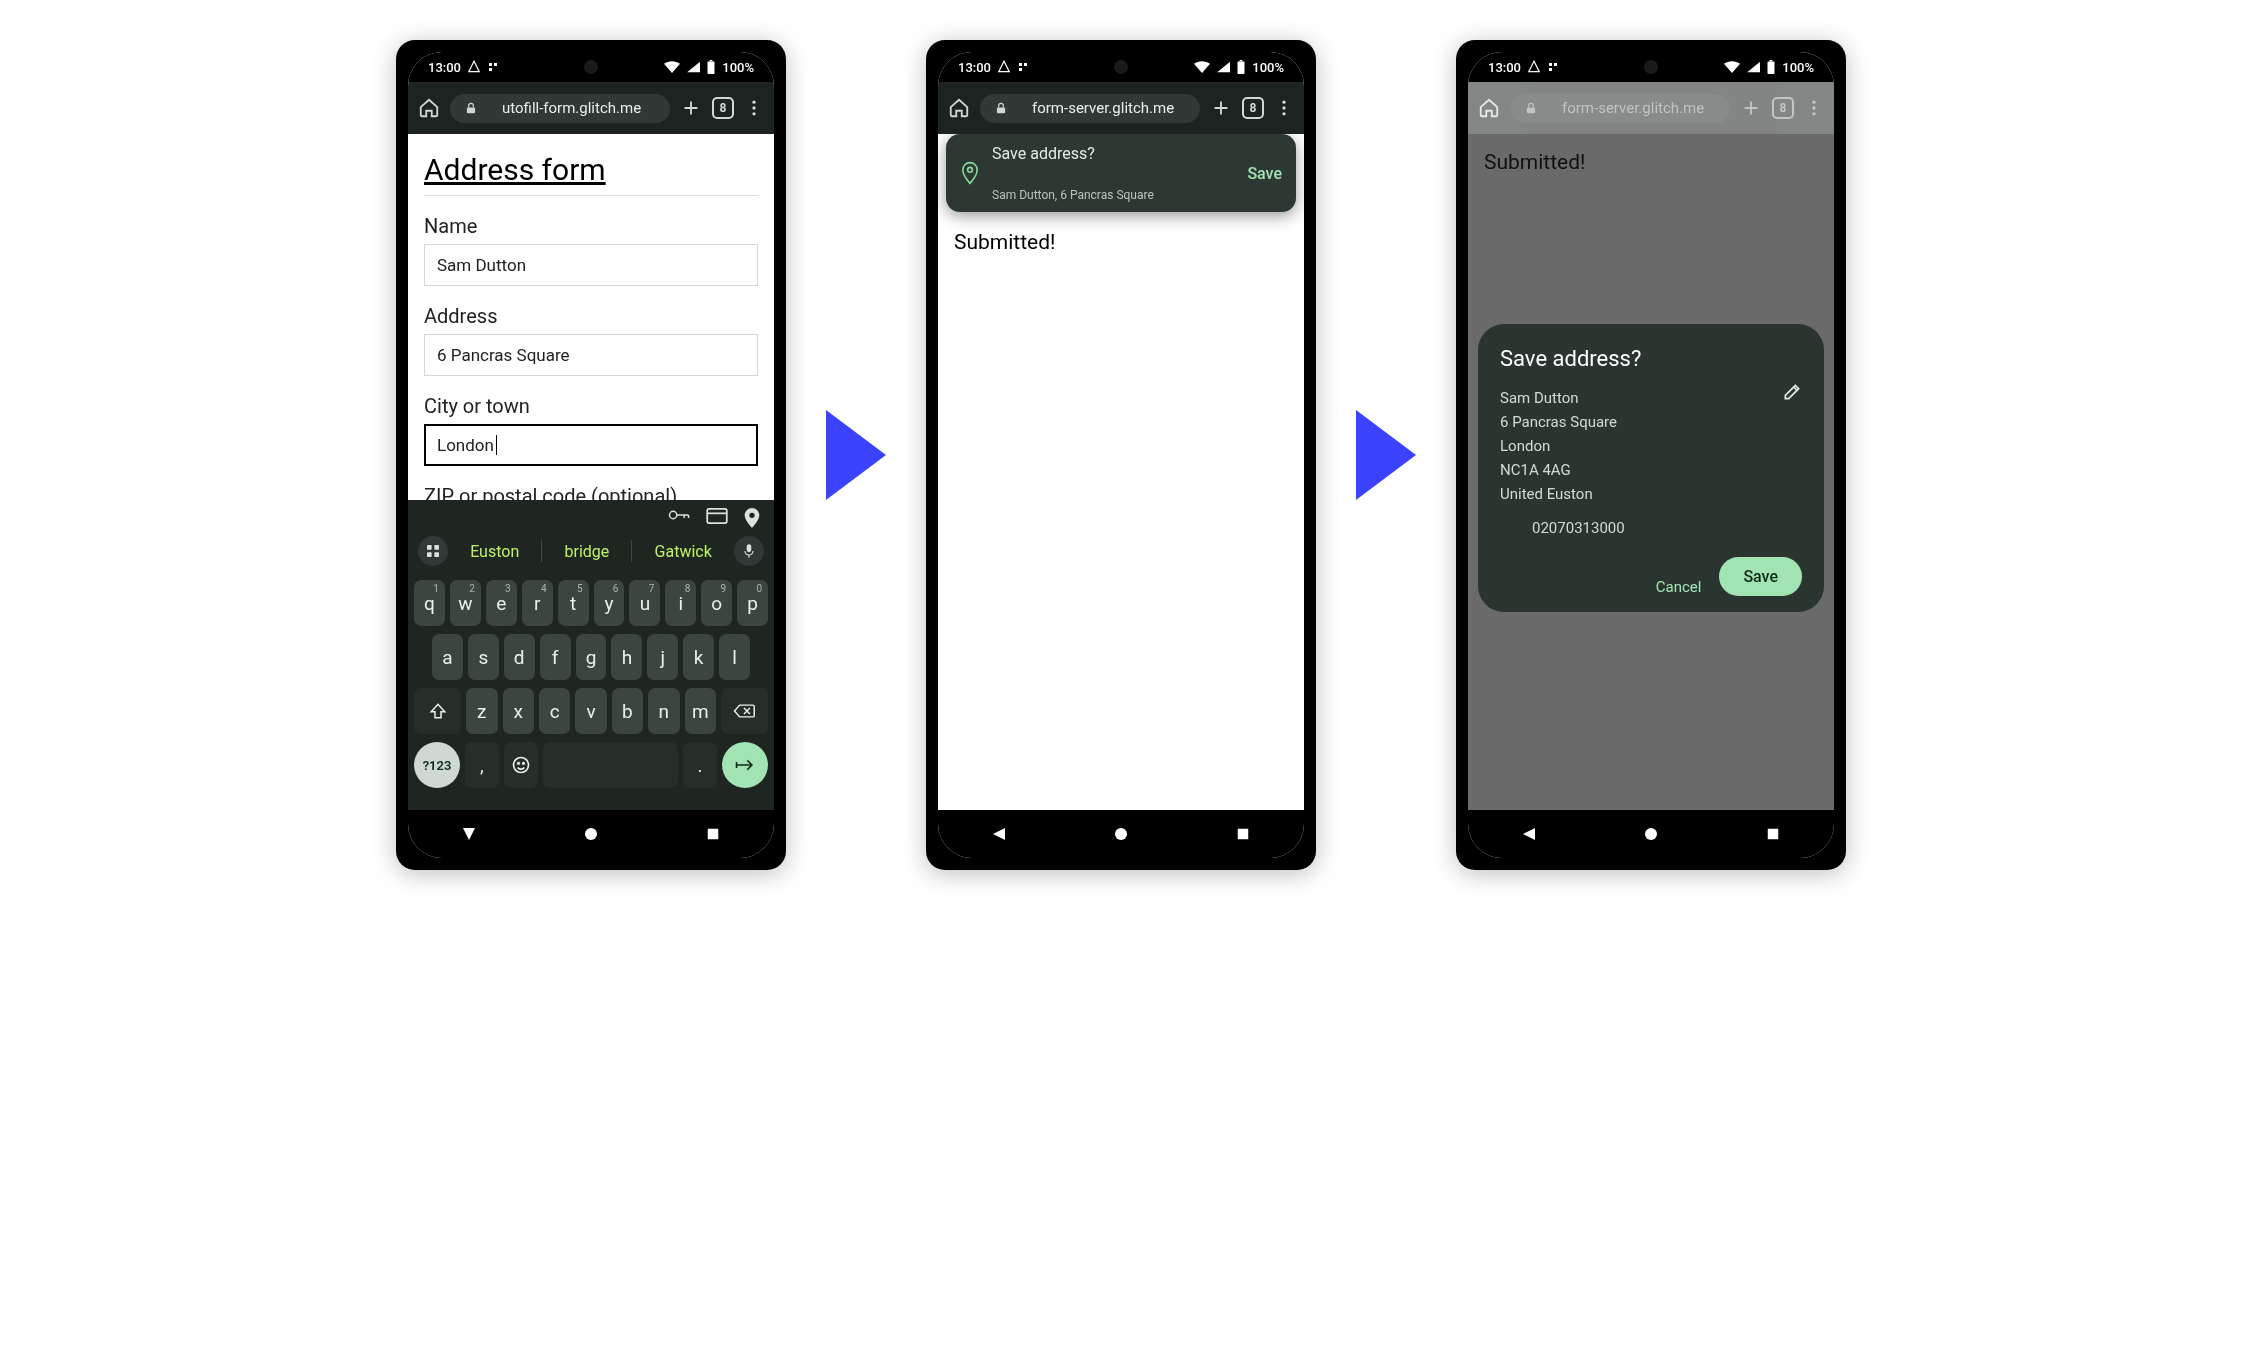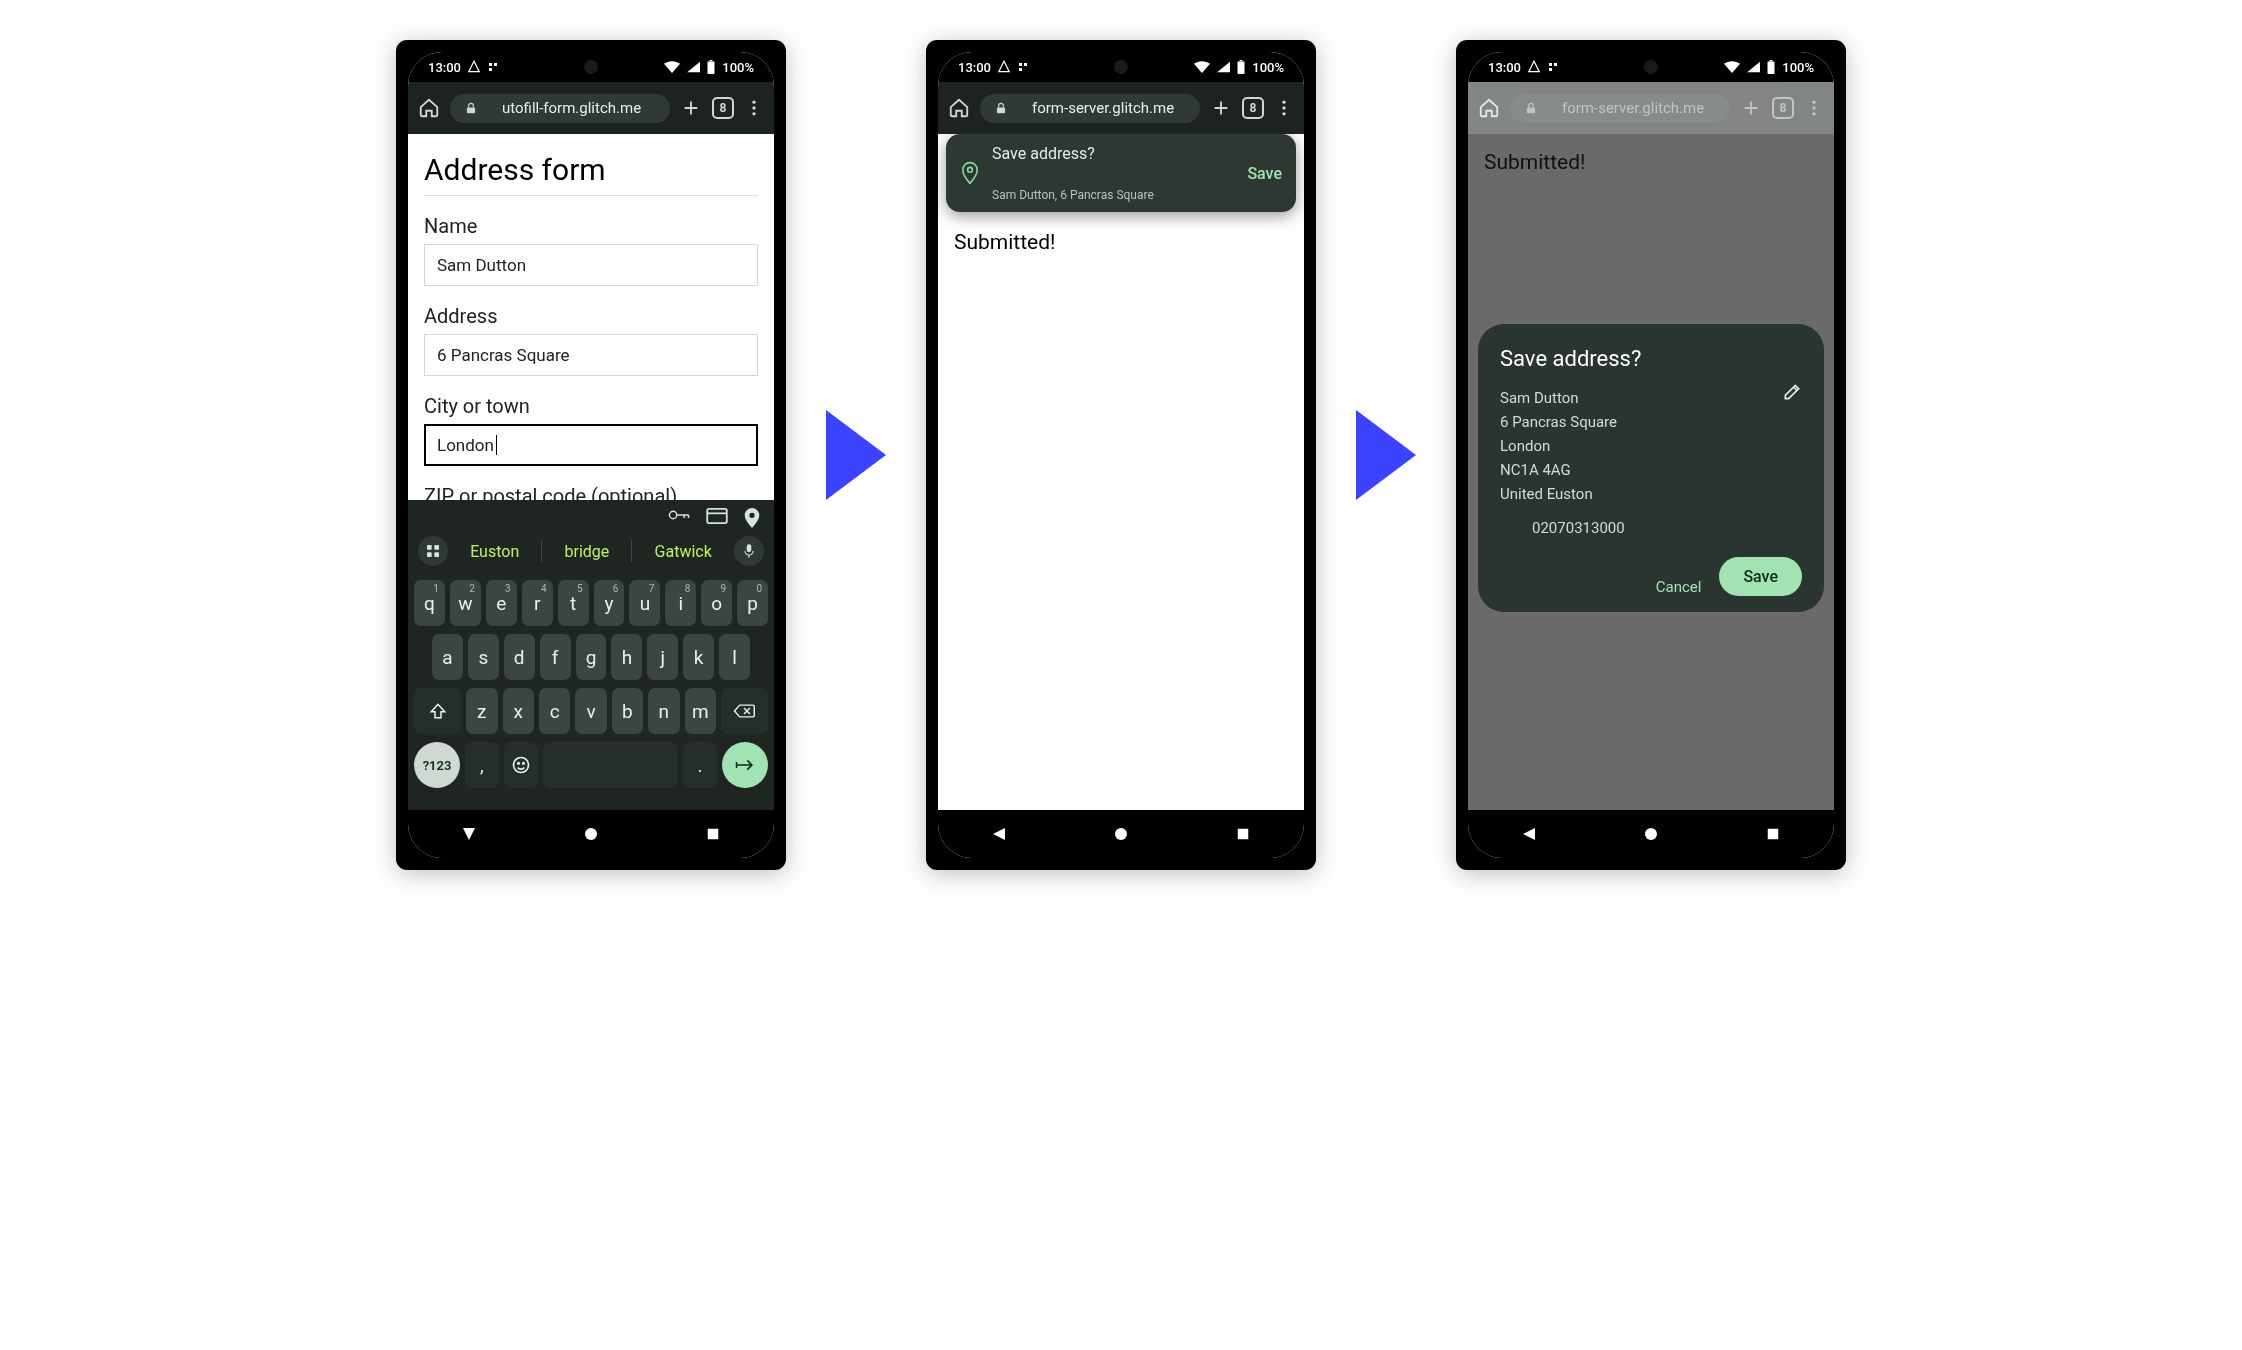--- a/index.html
+++ b/index.html
@@ -13,42 +13,42 @@
     --gray-border: #d6d6d6;
     --status-h: 30px;
     --toolbar-h: 52px;
     --nav-h: 48px;
   }
   *{box-sizing:border-box;font-family:Roboto,Arial,Helvetica,sans-serif;-webkit-font-smoothing:antialiased;}
   body{margin:0;background:#fff;padding:40px 20px;display:flex;align-items:center;justify-content:center;gap:40px;flex-wrap:wrap;}
   .stage{display:flex;align-items:center;gap:40px;}
   .arrow{width:0;height:0;border-top:45px solid transparent;border-bottom:45px solid transparent;border-left:60px solid var(--blue);}
 
-  .phone{width:var(--phone-w);height:var(--phone-h);background:#000;border-radius:11px;padding:12px;position:relative;box-shadow:0 4px 24px rgba(0,0,0,.25);}
+  .phone{width:var(--phone-w);height:var(--phone-h);background:#000;border-radius:19px;padding:12px;position:relative;box-shadow:0 4px 24px rgba(0,0,0,.25);}
   .phone::before{content:"";position:absolute;top:20px;left:50%;transform:translateX(-50%);width:14px;height:14px;background:#1a1a1a;border-radius:50%;z-index:50;}
   .screen{width:100%;height:100%;background:#fff;border-radius:34px;overflow:hidden;position:relative;display:flex;flex-direction:column;}
 
   
   .status{height:var(--status-h);background:#000;color:#fff;display:flex;align-items:center;justify-content:space-between;padding:0 20px;font-size:13px;font-weight:500;}
   .status .left,.status .right{display:flex;align-items:center;gap:6px;}
   .status svg{display:block;}
 
   
   .toolbar{height:var(--toolbar-h);background:#1d2320;display:flex;align-items:center;gap:10px;padding:0 10px;color:#cfd8d3;}
   .toolbar.dim{opacity:.55;}
   .omnibox{flex:1;background:#303935;border-radius:22px;height:29px;display:flex;align-items:center;gap:24px;padding:0 14px;font-size:15px;color:#e6efe9;min-width:0;}
   .omnibox .url{white-space:nowrap;overflow:hidden;text-overflow:clip;flex:1;}
   .tab-count{width:22px;height:22px;border:2px solid #cfd8d3;border-radius:5px;display:flex;align-items:center;justify-content:center;font-size:12px;font-weight:700;}
   .toolbar .ico{flex:0 0 auto;}
 
   
   .content{flex:1;overflow:hidden;position:relative;background:#fff;}
   .page-pad{padding:14px 16px;}
 
-  h1.form-title{font-weight:400;font-size:30px;margin:4px 0 10px;border-bottom:1px solid #ddd;padding-bottom:8px;}
+  h1.form-title{font-weight:400;font-size:30px;margin:4px 0 10px;border-bottom:1px solid #ddd;padding-bottom:8px;text-decoration:underline;}
   .field-label{font-size:20px;margin:18px 0 6px;color:#222;}
   .text-input{width:100%;border:1px solid var(--gray-border);font-size:17px;padding:10px 12px;color:#222;background:#fff;}
   .text-input.focus{border:2px solid #000;padding:9px 11px;}
   .submitted{font-size:21px;padding:16px;margin:0;}
 
   
   .kbd{position:absolute;bottom:0;left:0;right:0;background:#1f2521;}
   .kbd-toolbar{display:flex;justify-content:flex-end;gap:16px;padding:8px 14px 4px;color:#d9e3dd;}
   .sugg{display:flex;align-items:center;justify-content:space-between;padding:4px 10px 10px;color:#bef264;font-size:16px;}
   .sugg .sep{width:1px;height:22px;background:#3c4943;}

